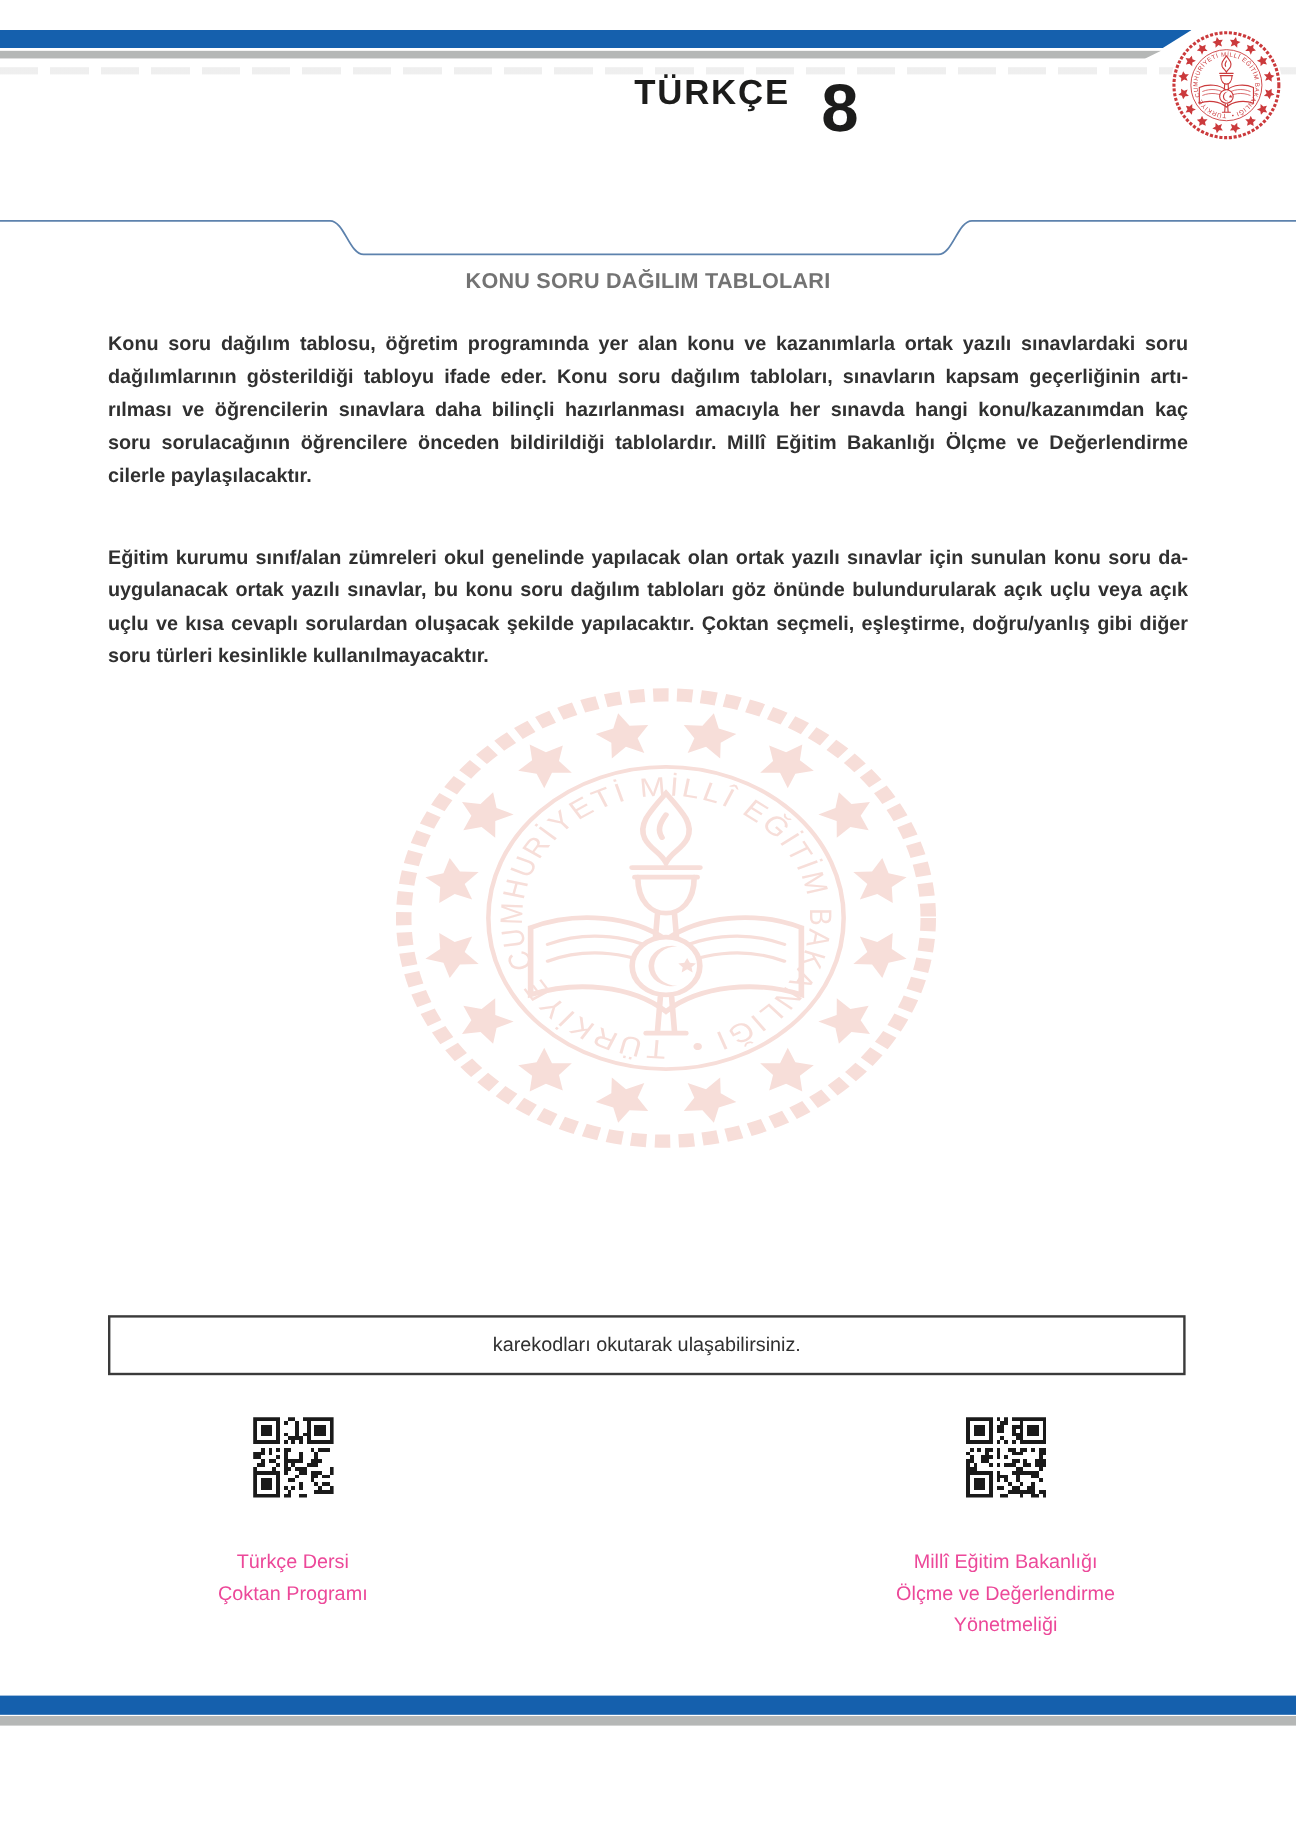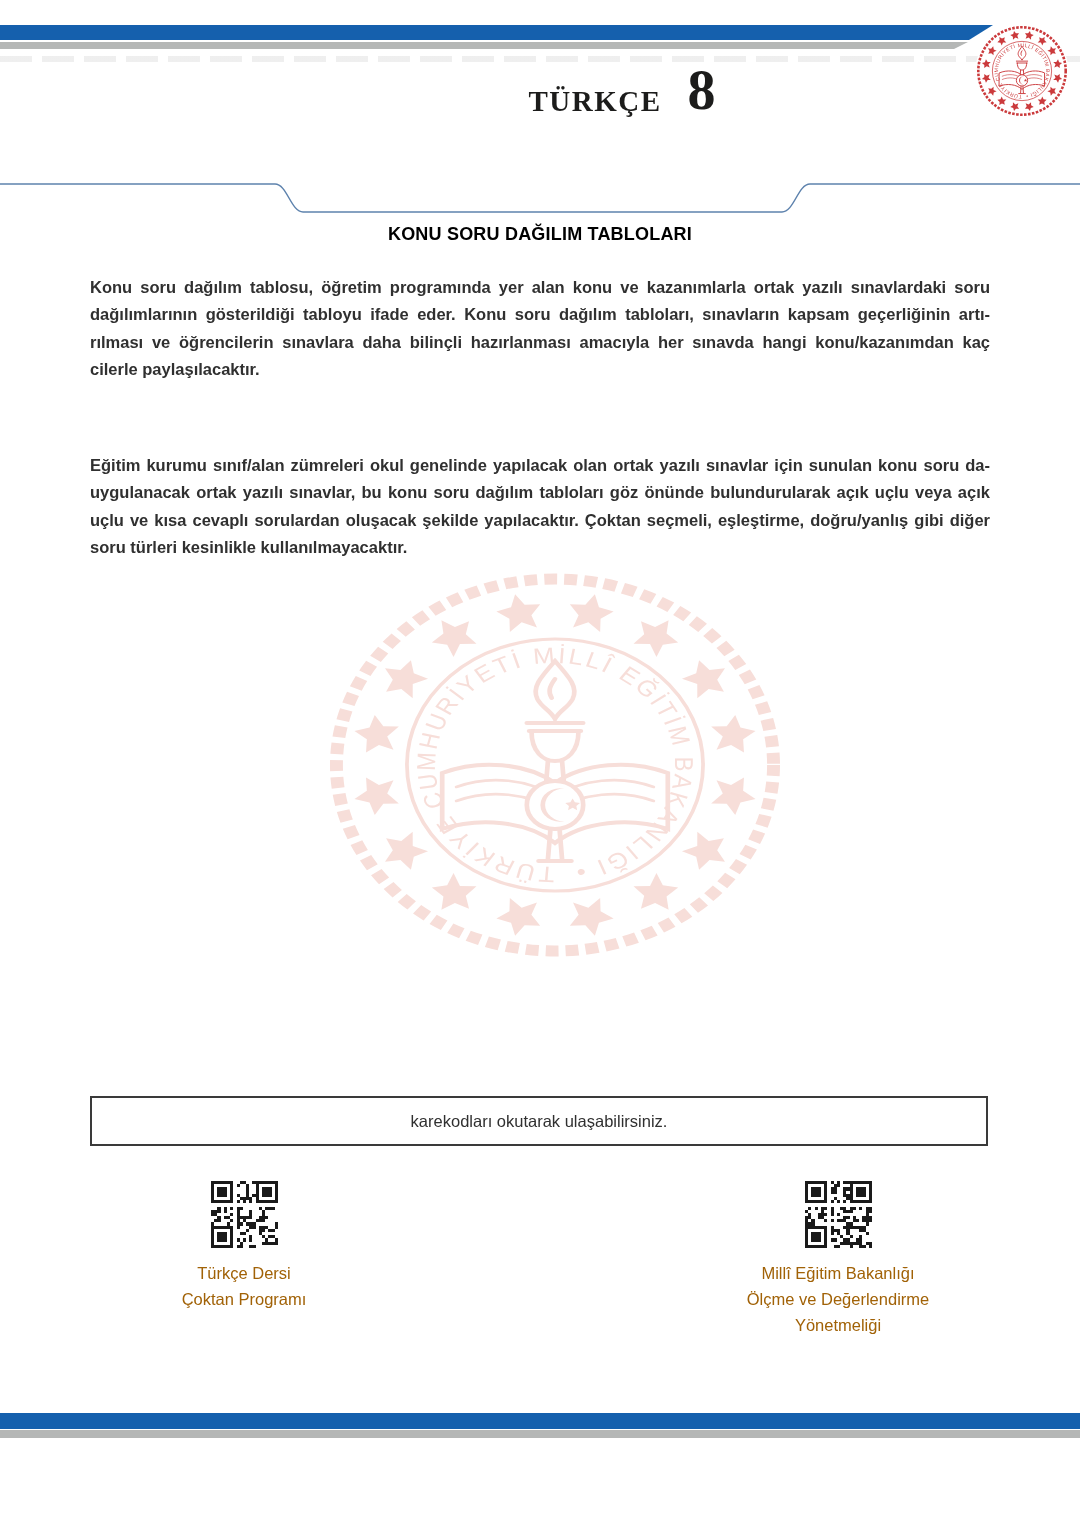--- a/index.html
+++ b/index.html
@@ -14,32 +14,32 @@
             clip-path:polygon(0 0,100% 0,calc(100% - 24px) 100%,0 100%);}
   .top-gray{left:0;top:42px;width:968px;height:7px;
             clip-path:polygon(0 0,100% 0,calc(100% - 14px) 100%,0 100%);}
   .dash-strip{left:0;top:56px;width:1080px;height:6px;opacity:.9;
             background:repeating-linear-gradient(90deg,#ededed 0 32px,#ffffff 32px 42px);}
   .bot-blue{left:0;top:1413px;width:1080px;height:16px;}
   .bot-gray{left:0;top:1430px;width:1080px;height:8px;}
 
   
   .header-group{left:622px;top:62px;transform:translateX(-50%);display:flex;
-                align-items:flex-end;gap:26px;white-space:nowrap;color:#1c1c1b;font-family:Liberation Serif, serif;}
+                align-items:flex-start;gap:26px;white-space:nowrap;color:#1c1c1b;}
   .course{font-size:29px;font-weight:bold;letter-spacing:1.5px;}
   .grade{font-size:56px;font-weight:bold;line-height:1;}
 
   .logo-svg{left:975px;top:24px;width:94px;height:94px;color:#cb3a3c;}
 
   
   .tab-svg{left:0;top:178px;width:1080px;height:40px;}
 
   
   .section-title{left:90px;top:224px;width:900px;text-align:center;
-                 font-size:18px;font-weight:bold;letter-spacing:.2px;color:#000000;}
+                 font-size:18px;font-weight:bold;letter-spacing:.2px;color:#737373;}
 
   
   .para{left:90px;width:900px;font-size:16.5px;color:#303030;}
   .para-1{top:274px;}
   .para-2{top:452px;}
   .jline{line-height:27.4px;text-align:justify;text-align-last:justify;font-weight:bold;}
   .jl-last{text-align-last:left;}
 
   
   .watermark-svg{left:320px;top:565px;width:470px;height:400px;color:#f7ded9;
@@ -47,21 +47,21 @@
 
   
   .info-box{left:90px;top:1096px;width:894px;height:46px;border:2px solid #3a3a3a;
             display:flex;flex-direction:column;justify-content:center;}
   .info-line{text-align:center;font-size:16.5px;line-height:23px;color:#303030;}
 
   
   .qr-svg{width:67px;height:67px;}
   .qr-left{left:211px;top:1181px;}
   .qr-right{left:805px;top:1181px;}
-  .caption{width:280px;text-align:center;font-size:16.5px;line-height:26px;color:#a16207;}
+  .caption{width:280px;text-align:center;font-size:16.5px;line-height:26px;color:#ec4899;margin-top:29px;}
   .cap-left{left:104px;top:1260px;}
   .cap-right{left:698px;top:1260px;}
 </style>
 </head>
 <body>
 
 <svg width="0" height="0" style="position:absolute" aria-hidden="true">
   <defs>
     <path id="star5" d="M0,-10L2.94,-4.05L9.51,-3.09L4.76,1.55L5.88,8.09L0,4.2L-5.88,8.09L-4.76,1.55L-9.51,-3.09L-2.94,-4.05Z"></path>
     <symbol id="meb-emblem" viewBox="0 0 200 200" overflow="visible">
@@ -132,20 +132,21 @@
   <svg class="abs tab-svg" viewBox="0 0 1080 40">
     <path d="M0,6 H275 C287,6 291,34 303,34 H782 C794,34 798,6 810,6 H1080" fill="none" stroke="#5d82ad" stroke-width="1.5"></path>
   </svg>
 
   <div class="abs section-title">KONU SORU DAĞILIM TABLOLARI</div>
 
   <div class="abs para para-1">
       <div class="jline">Konu soru dağılım tablosu, öğretim programında yer alan konu ve kazanımlarla ortak yazılı sınavlardaki soru</div>
       <div class="jline">dağılımlarının gösterildiği tabloyu ifade eder. Konu soru dağılım tabloları, sınavların kapsam geçerliğinin artı-</div>
       <div class="jline">rılması ve öğrencilerin sınavlara daha bilinçli hazırlanması amacıyla her sınavda hangi konu/kazanımdan kaç</div>
+      <div class="jline">soru sorulacağının öğrencilere önceden bildirildiği tablolardır. Millî Eğitim Bakanlığı Ölçme ve Değerlendirme</div>
       <div class="jline jl-last">cilerle paylaşılacaktır.</div>
     </div>
   <div class="abs para para-2">
       <div class="jline">Eğitim kurumu sınıf/alan zümreleri okul genelinde yapılacak olan ortak yazılı sınavlar için sunulan konu soru da-</div>
       <div class="jline">uygulanacak ortak yazılı sınavlar, bu konu soru dağılım tabloları göz önünde bulundurularak açık uçlu veya açık</div>
       <div class="jline">uçlu ve kısa cevaplı sorulardan oluşacak şekilde yapılacaktır. Çoktan seçmeli, eşleştirme, doğru/yanlış gibi diğer</div>
       <div class="jline jl-last">soru türleri kesinlikle kullanılmayacaktır.</div>
     </div>
 
   <svg class="abs watermark-svg" viewBox="0 0 200 200" preserveAspectRatio="none">

